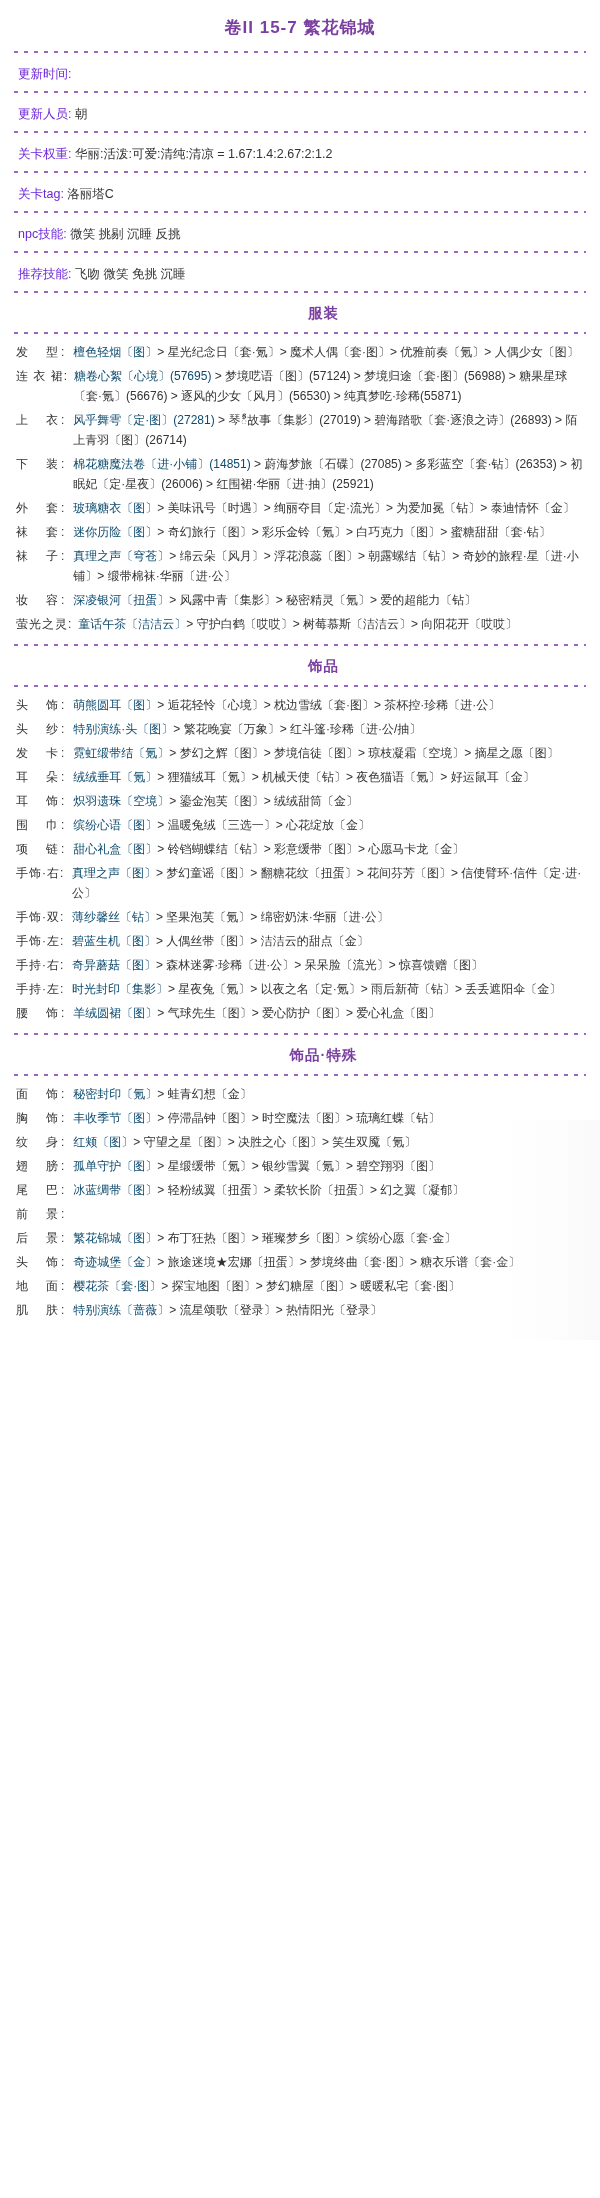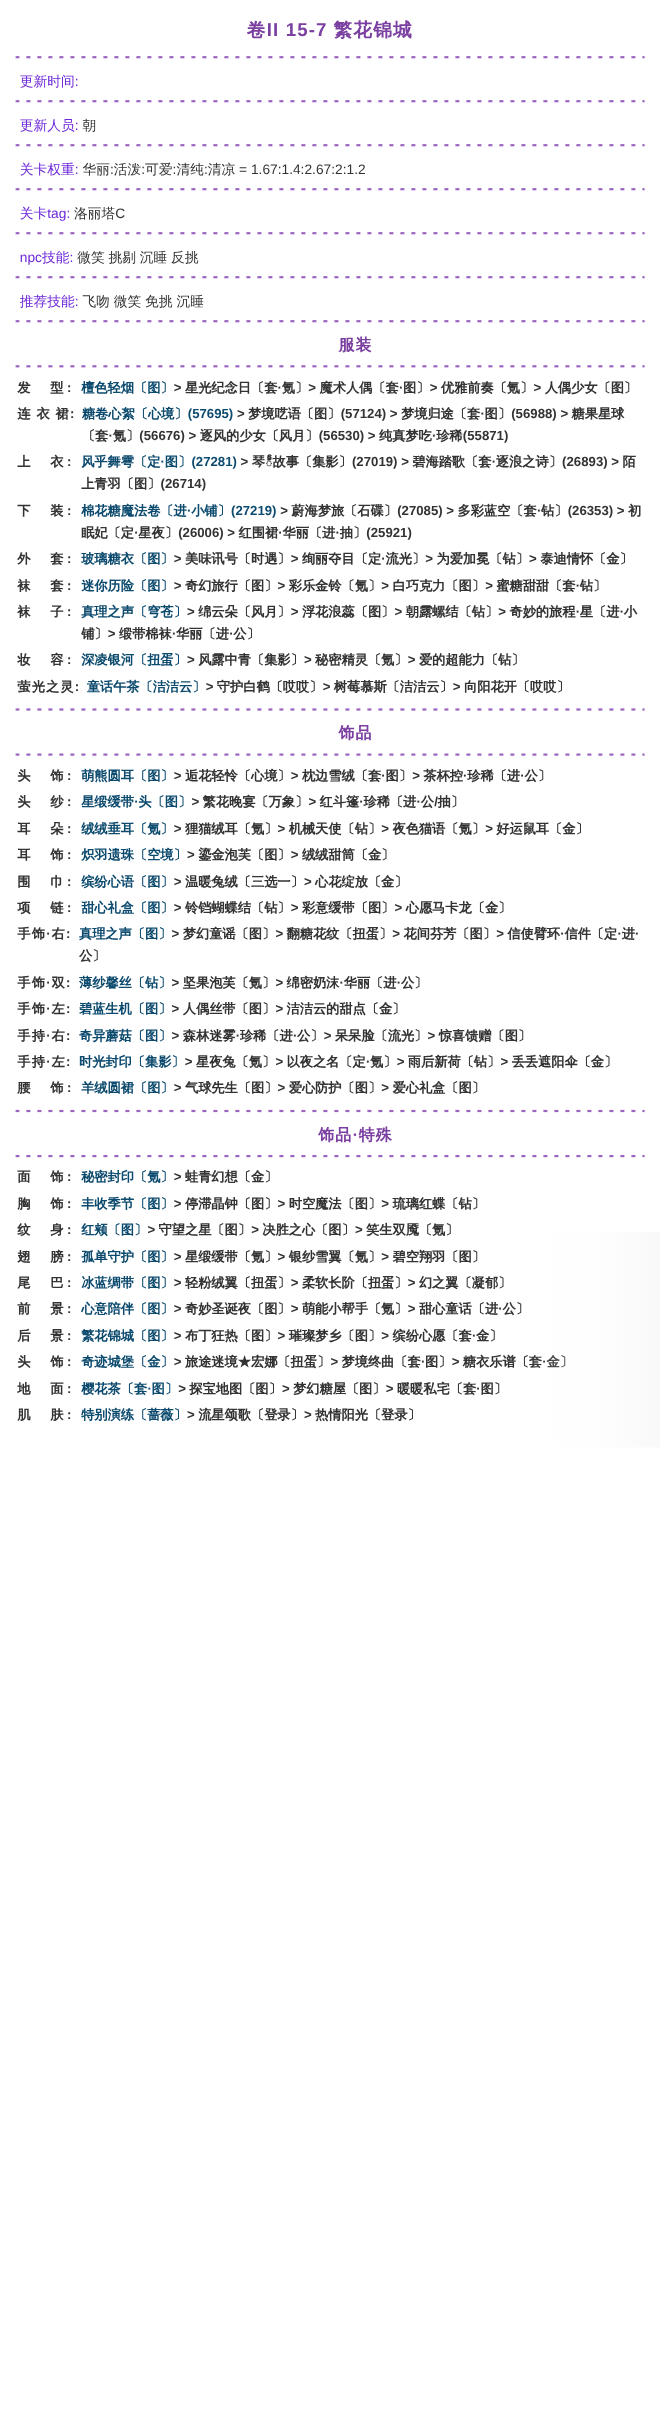--- a/index.html
+++ b/index.html
@@ -47,21 +47,20 @@
     text-align: center;
     color: #7a3fa0;
     font-size: 14.5px;
     font-weight: bold;
     padding: 11px 0 9px 0;
     letter-spacing: 1px;
     margin-left: 47px;
   }
   .rows {
     padding: 6px 16px 8px 16px;
-    font-weight: bold;
   }
   .row {
     display: flex;
     align-items: flex-start;
     font-size: 12px;
     line-height: 20px;
     padding: 2px 0;
     color: #333;
   }
   .row .lbl {
@@ -162,21 +161,21 @@
     <div class="row">
         <span class="lbl wide">连 衣 裙:</span>
         <span class="val"><span class="hl">糖卷心絮〔心境〕(57695) </span>&gt; 梦境呓语〔图〕(57124) &gt; 梦境归途〔套·图〕(56988) &gt; 糖果星球〔套·氪〕(56676) &gt; 逐风的少女〔风月〕(56530) &gt; 纯真梦吃·珍稀(55871)</span>
       </div>
     <div class="row">
         <span class="lbl">上　衣:</span>
         <span class="val"><span class="hl">风乎舞雩〔定·图〕(27281) </span>&gt; 琴ీ故事〔集影〕(27019) &gt; 碧海踏歌〔套·逐浪之诗〕(26893) &gt; 陌上青羽〔图〕(26714)</span>
       </div>
     <div class="row">
         <span class="lbl">下　装:</span>
-        <span class="val"><span class="hl">棉花糖魔法卷〔进·小铺〕(27219) </span>&gt; 蔚海梦旅〔石碟〕(27085) &gt; 多彩蓝空〔套·钻〕(26353) &gt; 初眠妃〔定·星夜〕(26006) &gt; 红围裙·华丽〔进·抽〕(25921)</span>
+        <span class="val"><span class="hl">棉花糖魔法卷〔进·小铺〕(14851) </span>&gt; 蔚海梦旅〔石碟〕(27085) &gt; 多彩蓝空〔套·钻〕(26353) &gt; 初眠妃〔定·星夜〕(26006) &gt; 红围裙·华丽〔进·抽〕(25921)</span>
       </div>
     <div class="row">
         <span class="lbl">外　套:</span>
         <span class="val"><span class="hl">玻璃糖衣〔图〕</span>&gt; 美味讯号〔时遇〕&gt; 绚丽夺目〔定·流光〕&gt; 为爱加冕〔钻〕&gt; 泰迪情怀〔金〕</span>
       </div>
     <div class="row">
         <span class="lbl">袜　套:</span>
         <span class="val"><span class="hl">迷你历险〔图〕</span>&gt; 奇幻旅行〔图〕&gt; 彩乐金铃〔氪〕&gt; 白巧克力〔图〕&gt; 蜜糖甜甜〔套·钻〕</span>
       </div>
     <div class="row">
@@ -196,21 +195,25 @@
 
   <div class="section-title">饰品</div>
   <div class="dots"></div>
   <div class="rows">
     <div class="row">
         <span class="lbl">头　饰:</span>
         <span class="val"><span class="hl">萌熊圆耳〔图〕</span>&gt; 逅花轻怜〔心境〕&gt; 枕边雪绒〔套·图〕&gt; 茶杯控·珍稀〔进·公〕</span>
       </div>
     <div class="row">
         <span class="lbl">头　纱:</span>
-        <span class="val"><span class="hl">星缎缓带·头〔图〕</span>&gt; 繁花晚宴〔万象〕&gt; 红斗篷·珍稀〔进·公/抽〕</span>
+        <span class="val"><span class="hl">特别演练·头〔图〕</span>&gt; 繁花晚宴〔万象〕&gt; 红斗篷·珍稀〔进·公/抽〕</span>
+      </div>
+    <div class="row">
+        <span class="lbl">发　卡:</span>
+        <span class="val"><span class="hl">霓虹缎带结〔氪〕</span>&gt; 梦幻之辉〔图〕&gt; 梦境信徒〔图〕&gt; 琼枝凝霜〔空境〕&gt; 摘星之愿〔图〕</span>
       </div>
     <div class="row">
         <span class="lbl">耳　朵:</span>
         <span class="val"><span class="hl">绒绒垂耳〔氪〕</span>&gt; 狸猫绒耳〔氪〕&gt; 机械天使〔钻〕&gt; 夜色猫语〔氪〕&gt; 好运鼠耳〔金〕</span>
       </div>
     <div class="row">
         <span class="lbl">耳　饰:</span>
         <span class="val"><span class="hl">炽羽遗珠〔空境〕</span>&gt; 鎏金泡芙〔图〕&gt; 绒绒甜筒〔金〕</span>
       </div>
     <div class="row">
@@ -266,21 +269,20 @@
     <div class="row">
         <span class="lbl">翅　膀:</span>
         <span class="val"><span class="hl">孤单守护〔图〕</span>&gt; 星缎缓带〔氪〕&gt; 银纱雪翼〔氪〕&gt; 碧空翔羽〔图〕</span>
       </div>
     <div class="row">
         <span class="lbl">尾　巴:</span>
         <span class="val"><span class="hl">冰蓝绸带〔图〕</span>&gt; 轻粉绒翼〔扭蛋〕&gt; 柔软长阶〔扭蛋〕&gt; 幻之翼〔凝郁〕</span>
       </div>
     <div class="row">
         <span class="lbl">前　景:</span>
-        <span class="val"><span class="hl">心意陪伴〔图〕</span>&gt; 奇妙圣诞夜〔图〕&gt; 萌能小帮手〔氪〕&gt; 甜心童话〔进·公〕</span>
       </div>
     <div class="row">
         <span class="lbl">后　景:</span>
         <span class="val"><span class="hl">繁花锦城〔图〕</span>&gt; 布丁狂热〔图〕&gt; 璀璨梦乡〔图〕&gt; 缤纷心愿〔套·金〕</span>
       </div>
     <div class="row">
         <span class="lbl">头　饰:</span>
         <span class="val"><span class="hl">奇迹城堡〔金〕</span>&gt; 旅途迷境★宏娜〔扭蛋〕&gt; 梦境终曲〔套·图〕&gt; 糖衣乐谱〔套·金〕</span>
       </div>
     <div class="row">

